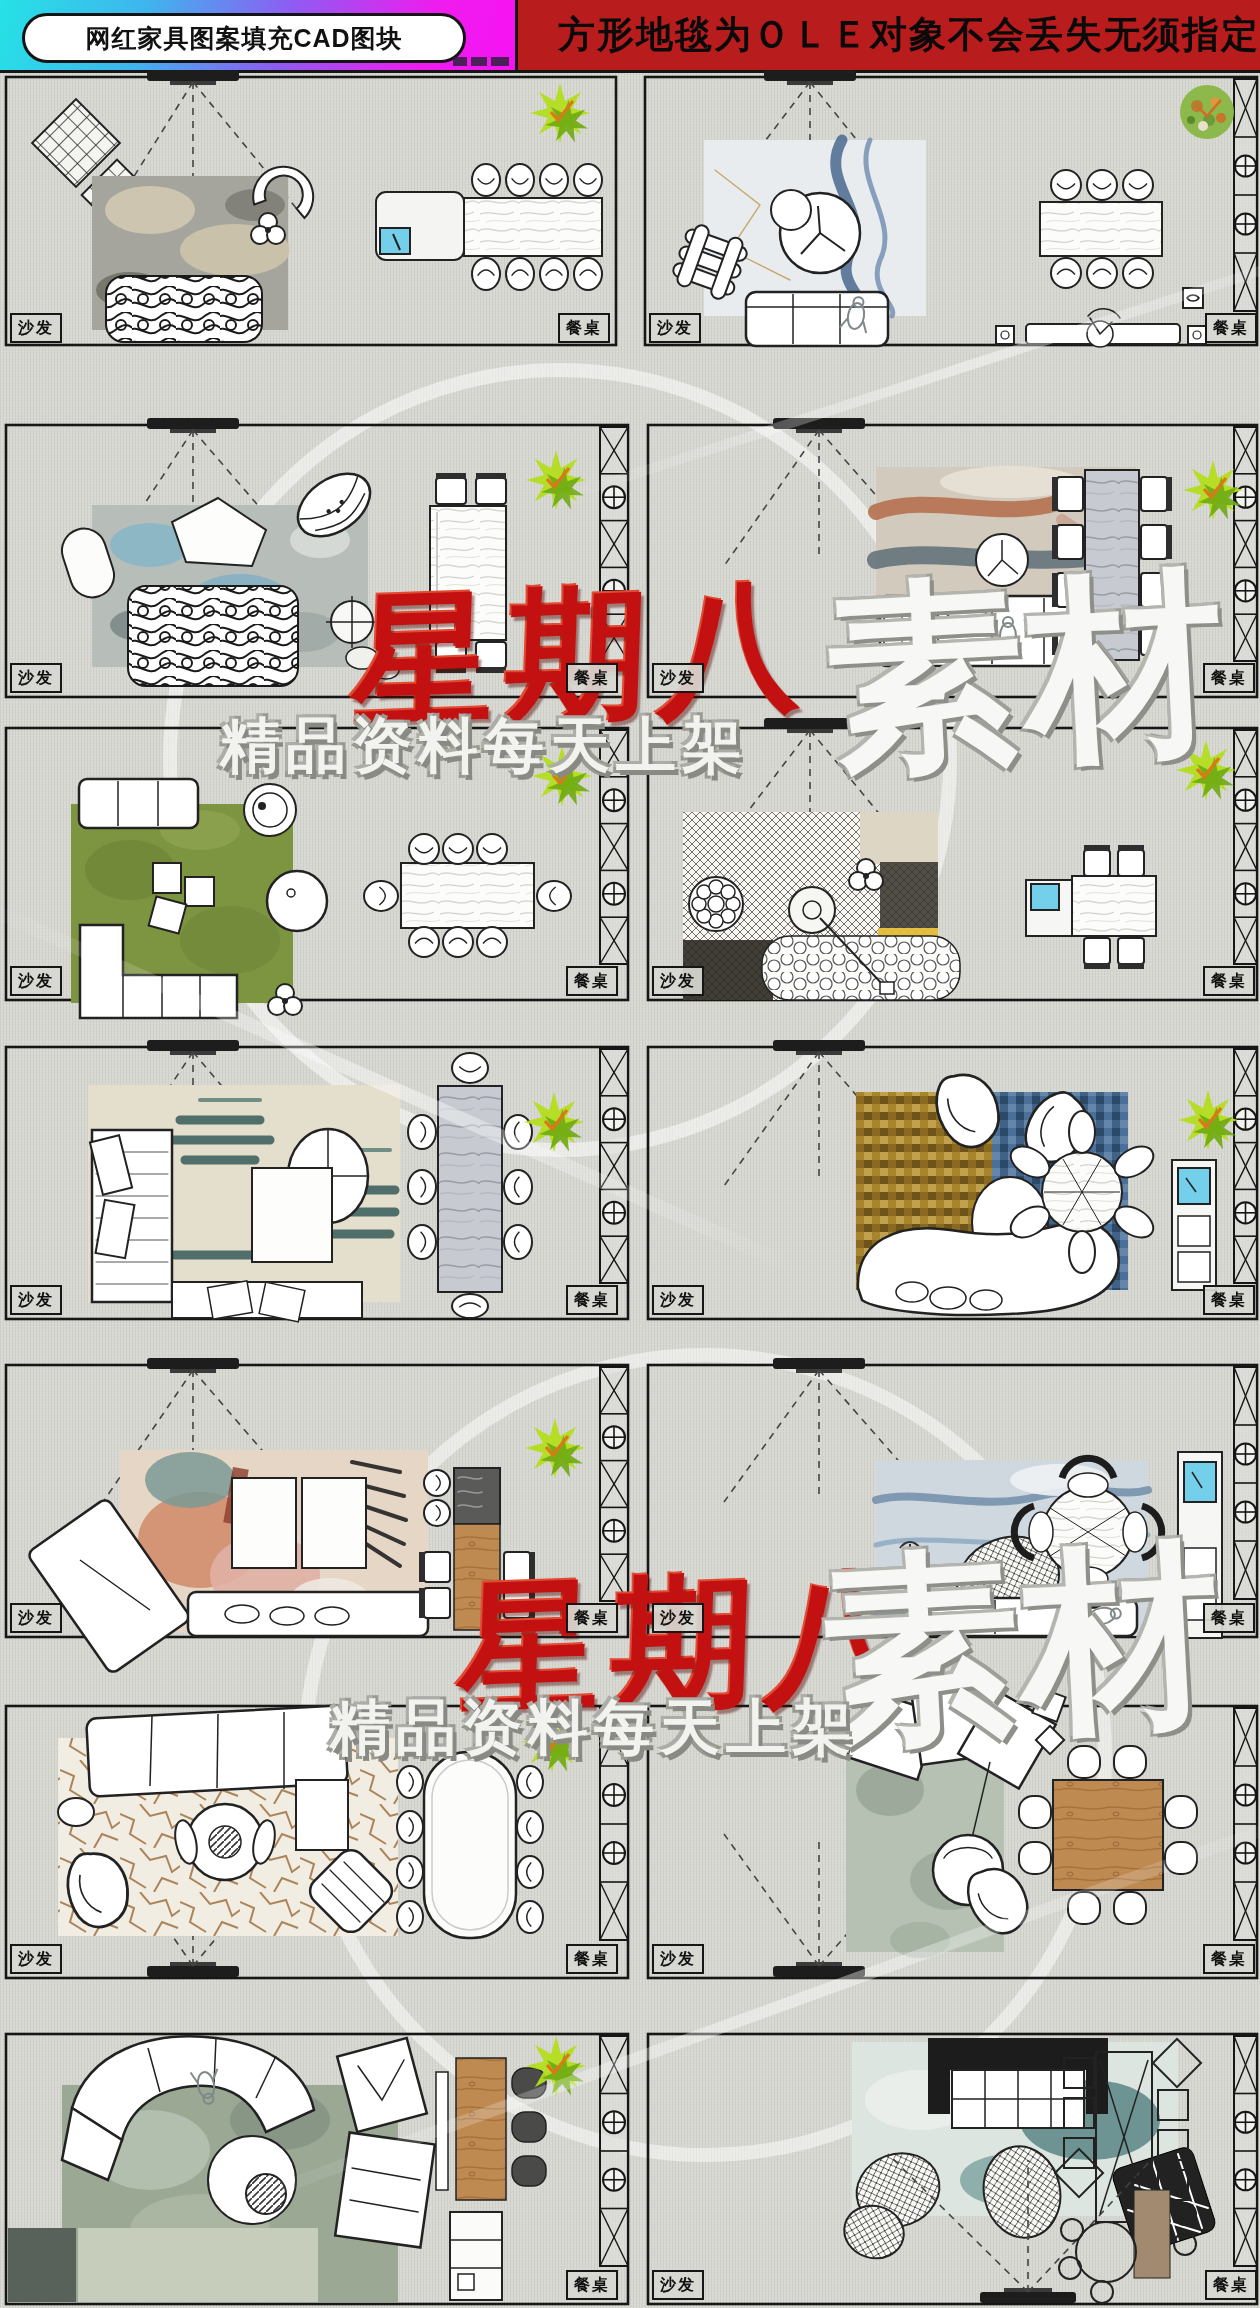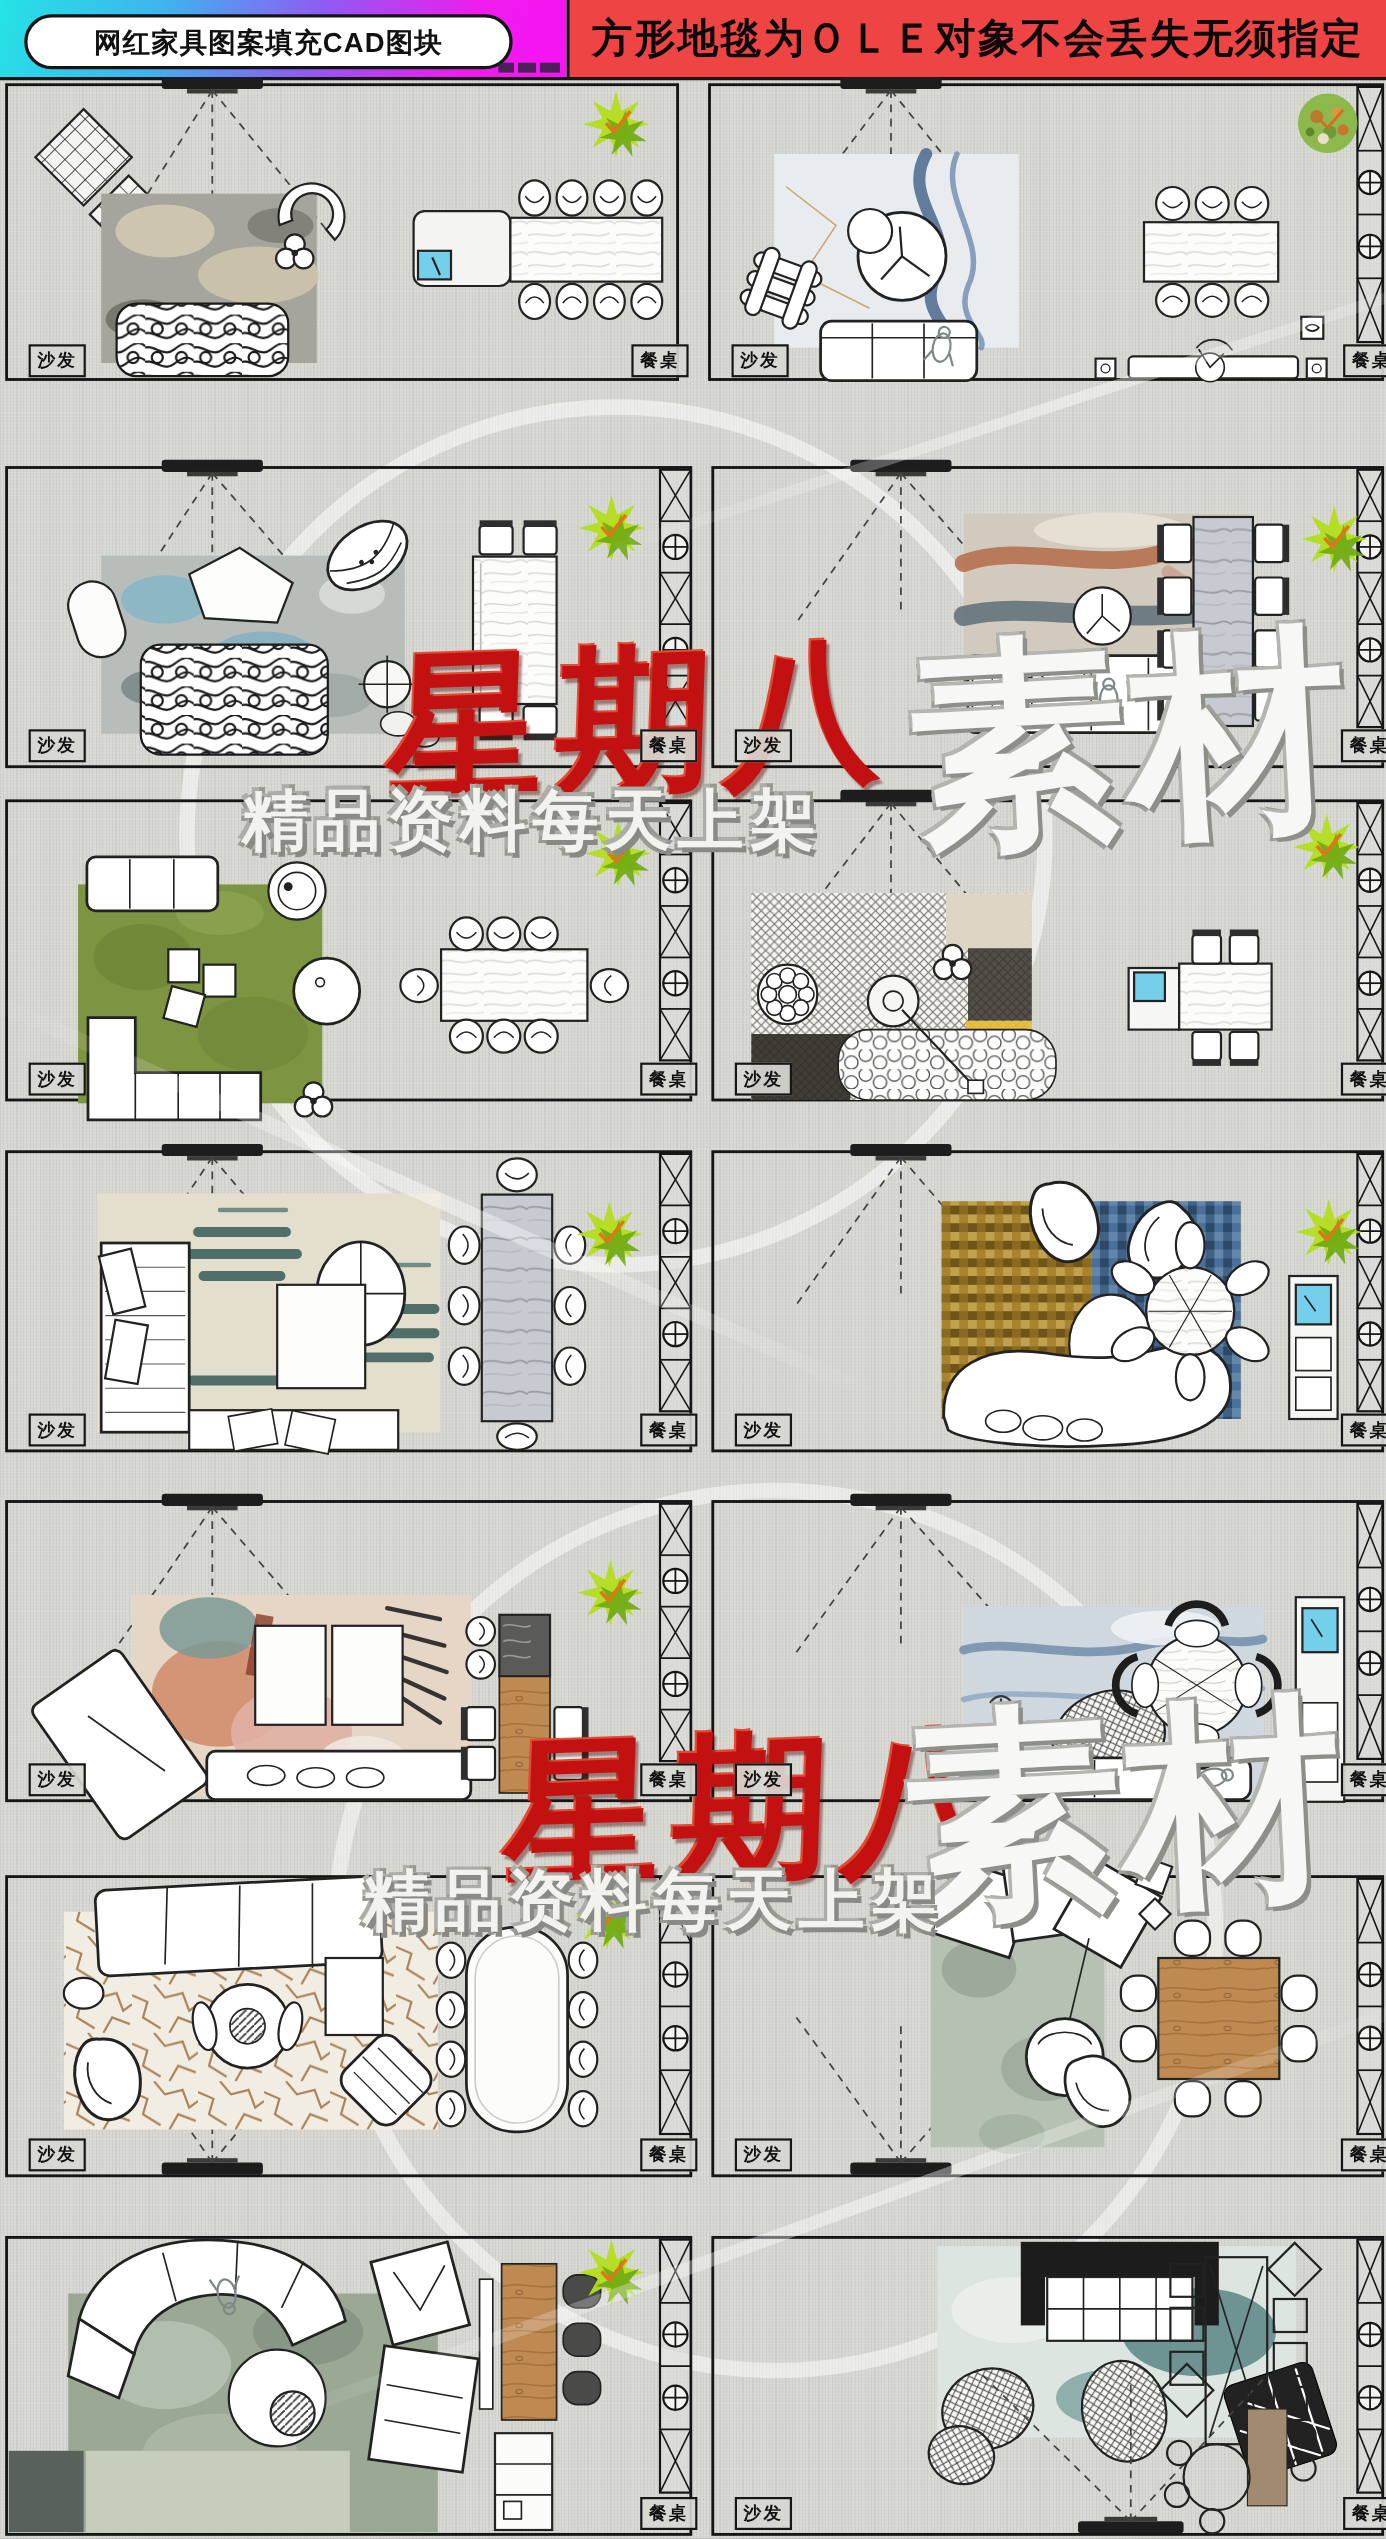--- a/index.html
+++ b/index.html
@@ -14,31 +14,31 @@
     border-bottom:3px solid #161616;background:#fff;box-sizing:border-box;}
   .hdr-left{position:relative;width:518px;height:100%;box-sizing:border-box;
     border-right:3px solid #161616;
     background:linear-gradient(105deg,#26e2e6 0%,#3fb4ee 28%,#8e5cf2 55%,#ee1cee 82%,#f713f3 100%);padding-left:35px;}
   .badge{position:absolute;left:22px;top:13px;width:438px;height:44px;background:#fff;
     border:3px solid #141414;border-radius:26px;display:flex;align-items:center;justify-content:center;
     font-size:25px;font-weight:700;color:#111;letter-spacing:1px;}
   .fineprint{position:absolute;right:6px;bottom:4px;width:56px;height:9px;
     background:linear-gradient(90deg,#223 0 14px,rgba(0,0,0,0) 14px 18px,#223 18px 34px,rgba(0,0,0,0) 34px 38px,#223 38px 56px);
     opacity:.8;}
-  .hdr-right{flex:1;display:flex;align-items:center;justify-content:center;background:#ef4444;}
+  .hdr-right{flex:1;display:flex;align-items:center;justify-content:flex-end;background:#b91c1c;}
   .hdr-title{font-size:37px;font-weight:900;color:#0a0a0a;letter-spacing:2px;white-space:nowrap;}
   
   #canvas{position:absolute;left:0;top:0;}
   .streak{position:absolute;pointer-events:none;background:linear-gradient(90deg,rgba(255,255,255,0) 0%,rgba(255,255,255,.45) 50%,rgba(255,255,255,0) 100%);}
   .s1{left:-60px;top:1080px;width:900px;height:14px;transform:rotate(24deg);}
   .s2{left:520px;top:360px;width:900px;height:10px;transform:rotate(-18deg);}
   .s3{left:180px;top:2000px;width:1200px;height:12px;transform:rotate(-20deg);}
   .zlabel{position:absolute;width:52px;height:30px;box-sizing:border-box;border:2px solid #161616;
     display:flex;align-items:center;justify-content:center;font-size:16px;font-weight:700;color:#111;
-    letter-spacing:2px;background:rgba(216,216,211,.92);margin-left:16px;}
+    letter-spacing:2px;background:rgba(216,216,211,.92);}
   
   .wm{position:absolute;pointer-events:none;white-space:nowrap;font-weight:900;}
   .wm-red{color:#c31111;text-shadow:3px 4px 2px rgba(80,10,5,.45),-2px -2px 0 #e24b33;
     font-size:142px;letter-spacing:12px;transform:rotate(-2deg) skewX(-4deg);}
   .wm-white{color:#f7f7f5;font-size:198px;letter-spacing:2px;transform:rotate(-3deg);
     text-shadow:4px 4px 0 #8f8f8a,-3px -3px 0 #b5b5b0,3px -3px 0 #9f9f9a,-3px 3px 0 #9f9f9a;}
   .wm-line{color:#f2f2ef;font-size:60px;letter-spacing:6px;font-weight:800;
     text-shadow:4px 5px 0 #8a8a85,-3px -3px 0 #adada8,3px -3px 0 #99998f,-3px 3px 0 #99998f;}
   .wm1r{left:352px;top:560px;}
   .wm1w{left:826px;top:540px;}

